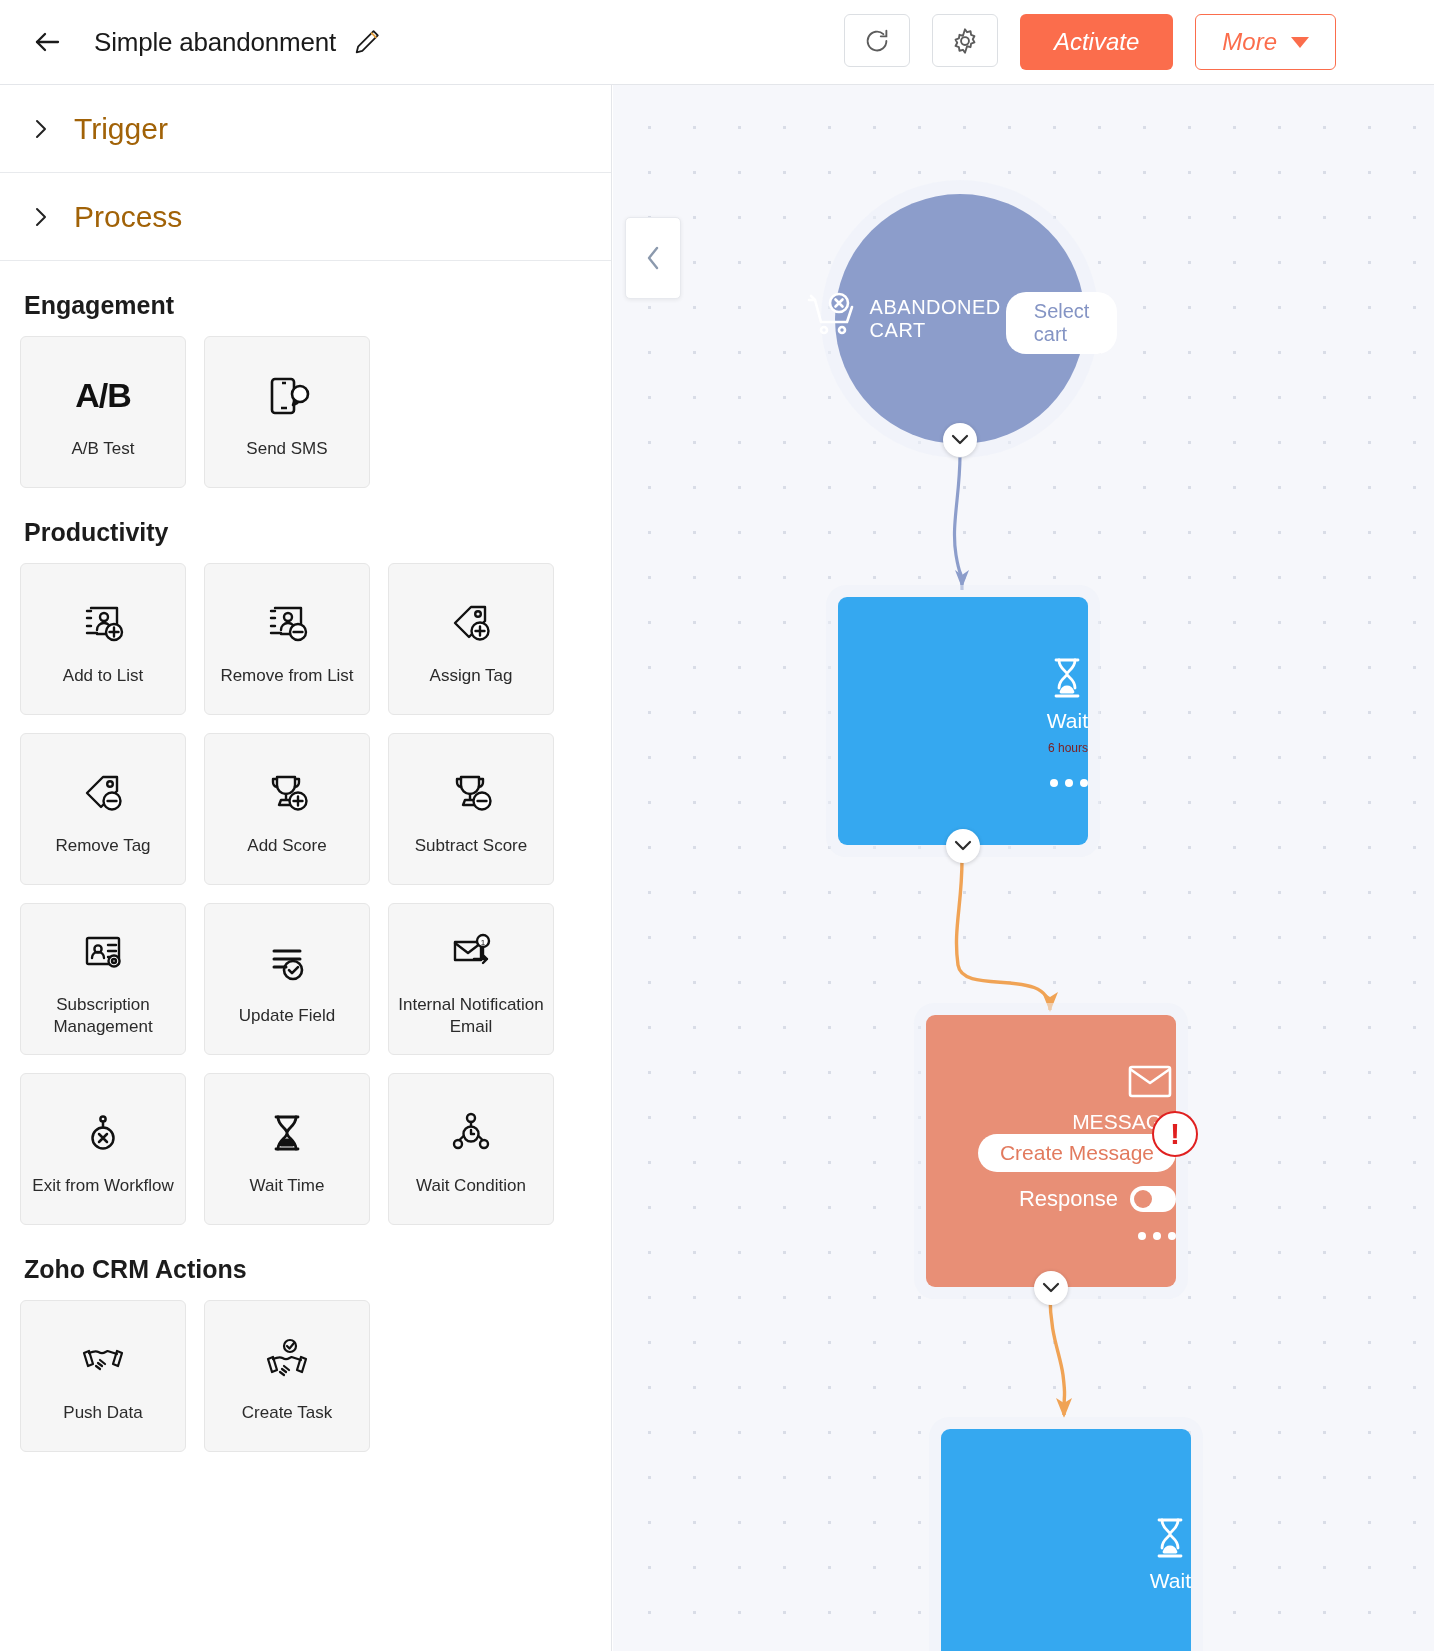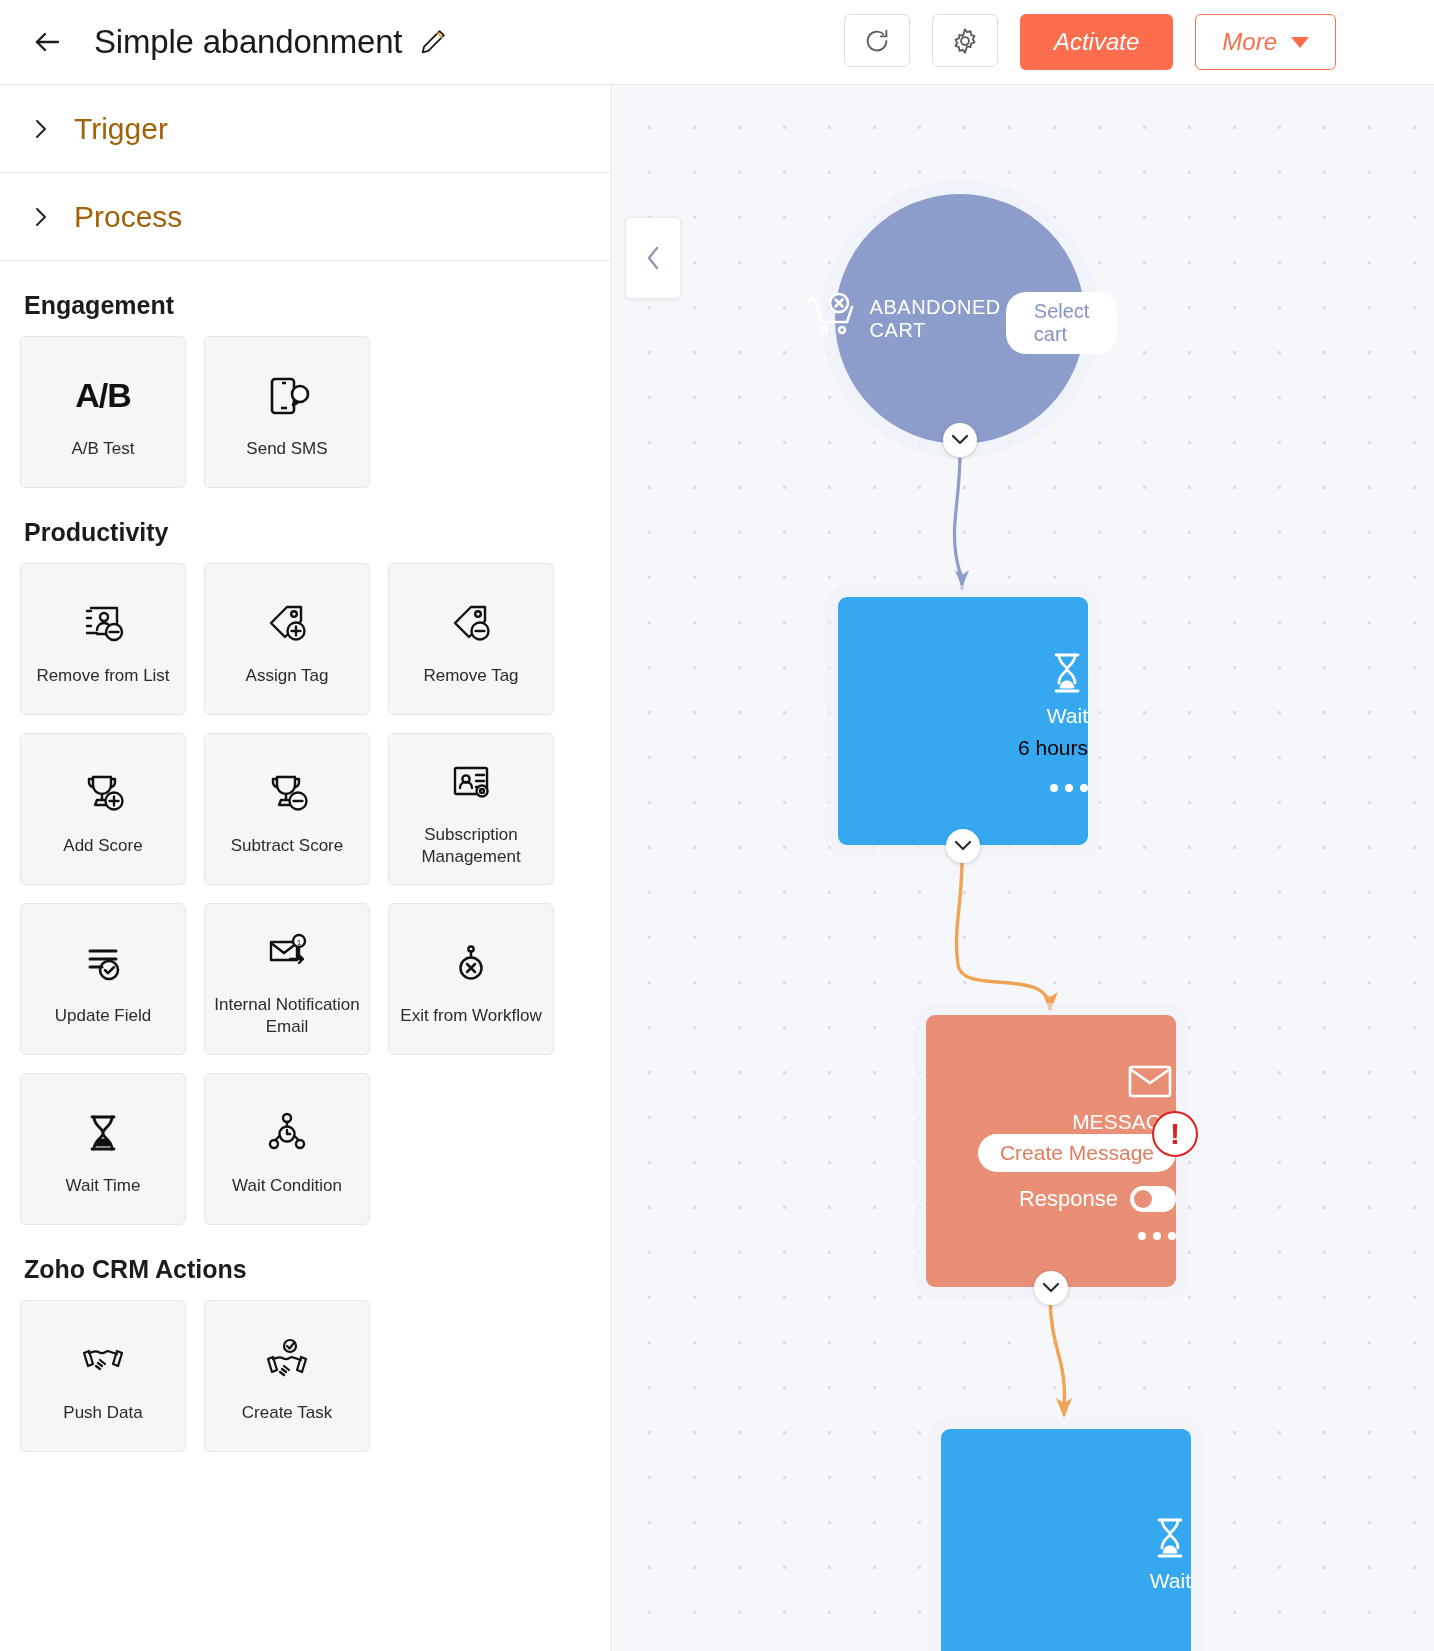--- a/index.html
+++ b/index.html
@@ -18,21 +18,21 @@
     border-bottom: 1px solid #e4e6ea;
     display: flex; align-items: center;
   }
   .back-arrow {
     margin-left: 30px; width: 34px; height: 34px;
     display: flex; align-items: center; justify-content: center;
     cursor: pointer;
   }
   .wf-title {
     margin-left: 30px;
-    font-size: 33px; color: #1a1a1a; font-weight: 400;
+    font-size: 26px; color: #1a1a1a; font-weight: 400;
     letter-spacing: -0.2px; white-space: nowrap;
   }
   .edit-pencil { margin-left: 16px; width: 30px; height: 30px; cursor: pointer; display:flex; align-items:center; }
   .header-right {
     margin-left: auto; margin-right: 98px;
     display: flex; align-items: flex-start; gap: 22px; font-style: italic;
   }
   .icon-btn {
     width: 66px; height: 53px; border: 1px solid #dcdfe3;
     border-radius: 6px; background: #fff;
@@ -133,21 +133,21 @@
   
   .node {
     position: absolute; border-radius: 9px;
     display: flex; flex-direction: column; align-items: flex-end;
     cursor: pointer;
     box-shadow: 0 0 0 12px rgba(238,242,249,0.5);
   }
   .node.blue { background: #35a8f0; }
   .node.salmon { background: #e88f76; }
   .node .ntitle { color: #fff; font-size: 21px; margin-top: 8px; }
-  .node .nsub { color: #000000; font-size: 21px; margin-top: 8px; }
+  .node .nsub { color: #7f1d1d; font-size: 12px; margin-top: 8px; }
   .dots-menu { display: flex; gap: 7px; }
   .dots-menu i { width: 8px; height: 8px; border-radius: 50%; background: #fff; display: block; }
 
   .pill-msg {
     background: #fff; border-radius: 20px; padding: 7px 22px;
     color: #e27a5e; font-size: 21px; margin-top: 0; cursor: pointer;
   }
   .resp-row {
     display: flex; align-items: center; gap: 12px; margin-top: 14px;
     color: #fff; font-size: 22px;
@@ -254,20 +254,33 @@
             <path d="M35 31l-2 5 5-2.5"></path>
         </svg>
       </span>
       <span class="lbl">Send SMS</span>
     </div>
   </div>
 
   <div class="group-title">Productivity</div>
   <div class="card-grid">
 
+    <div class="action-card">
+      <span class="ic">
+        <svg width="54" height="54" viewBox="0 0 54 54" fill="none" stroke="#111" stroke-width="2.4" stroke-linejoin="round" stroke-linecap="round">
+          <path d="M15 12h26v26H21"></path>
+            <path d="M11 15h4M11 22h4M11 30h4M11 37h10"></path>
+          <circle cx="28" cy="21" r="4"></circle>
+            <path d="M21 34c0-4 3-7 7-7s7 3 7 7"></path>
+          <circle cx="38" cy="36" r="8" fill="#fff"></circle>
+            <path d="M38 31.5v9M33.5 36h9"></path>
+        </svg>
+      </span>
+      <span class="lbl">Add to List</span>
+    </div>
 
     <div class="action-card">
       <span class="ic">
         <svg width="54" height="54" viewBox="0 0 54 54" fill="none" stroke="#111" stroke-width="2.4" stroke-linejoin="round" stroke-linecap="round">
           <path d="M15 12h26v26H21"></path>
             <path d="M11 15h4M11 22h4M11 30h4M11 37h10"></path>
           <circle cx="28" cy="21" r="4"></circle>
             <path d="M21 34c0-4 3-7 7-7s7 3 7 7"></path>
           <circle cx="38" cy="36" r="8" fill="#fff"></circle>
             <path d="M33.5 36h9"></path>

